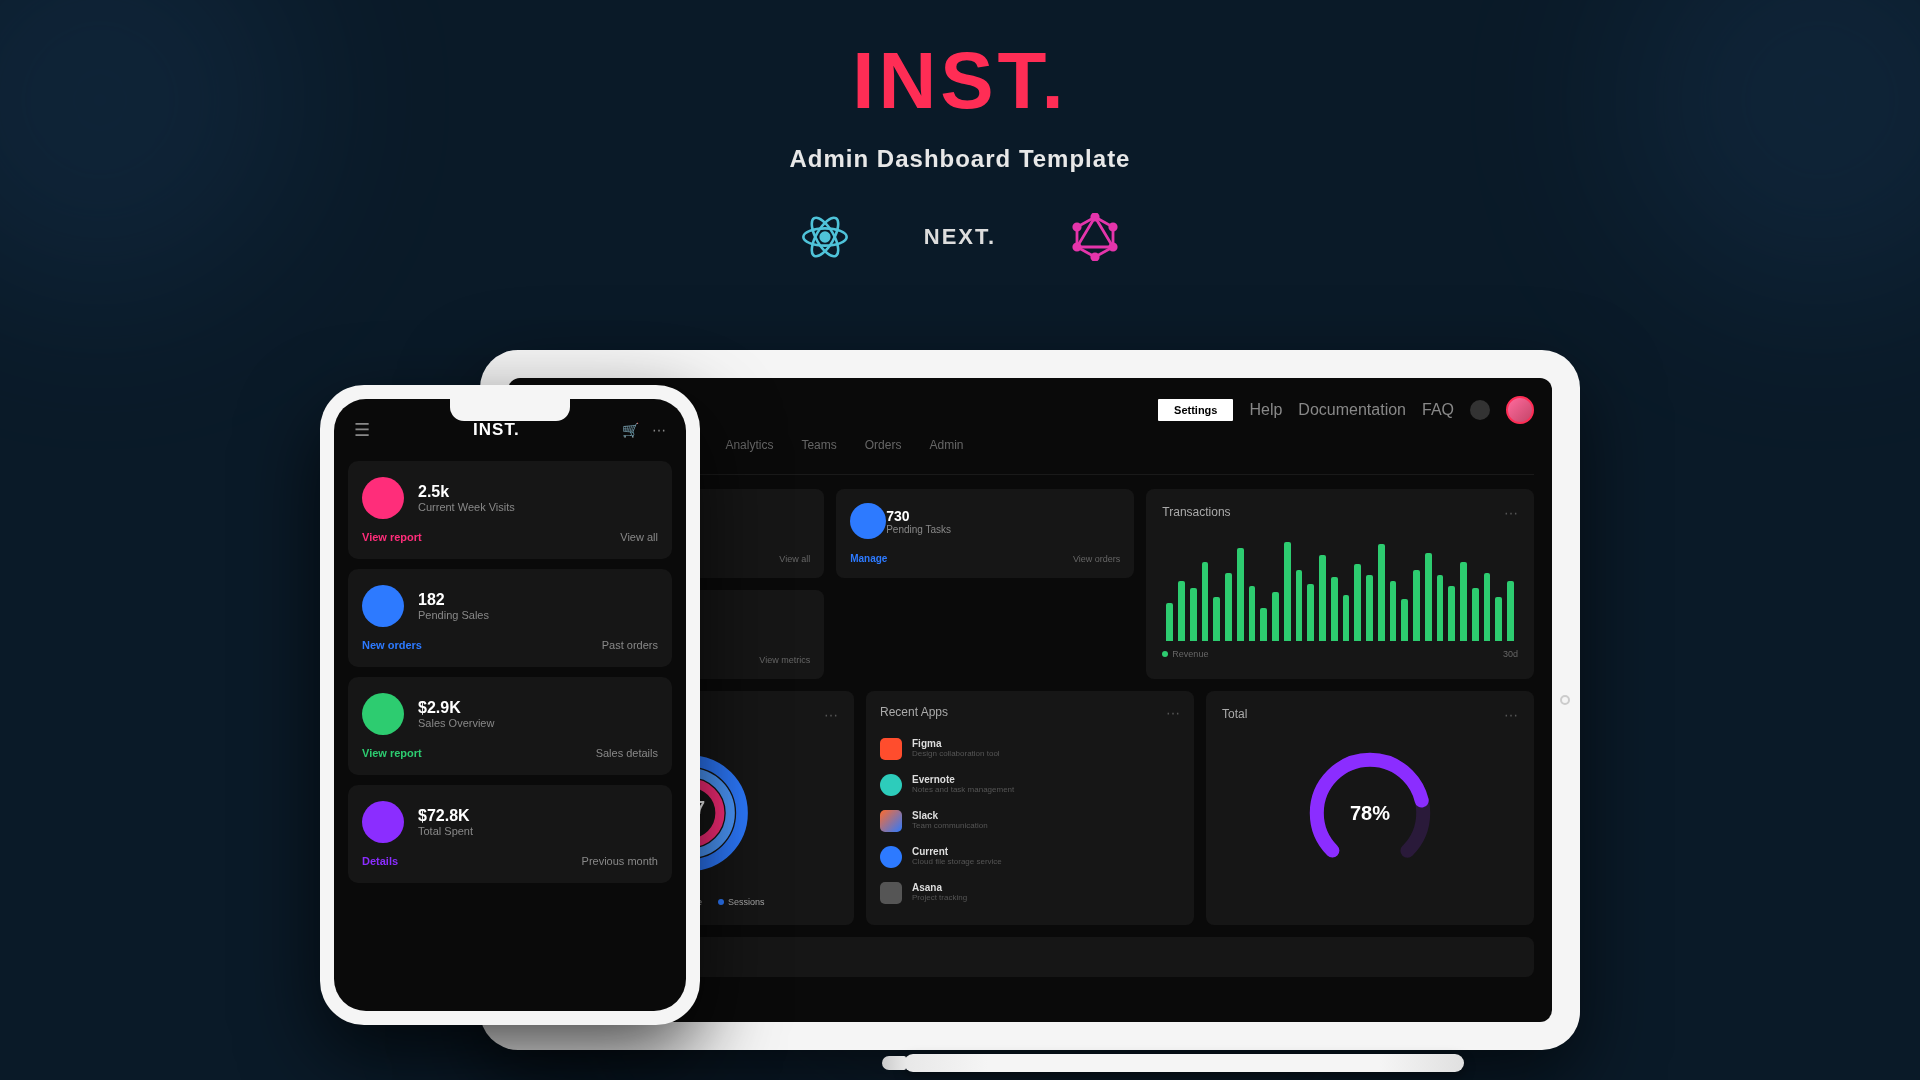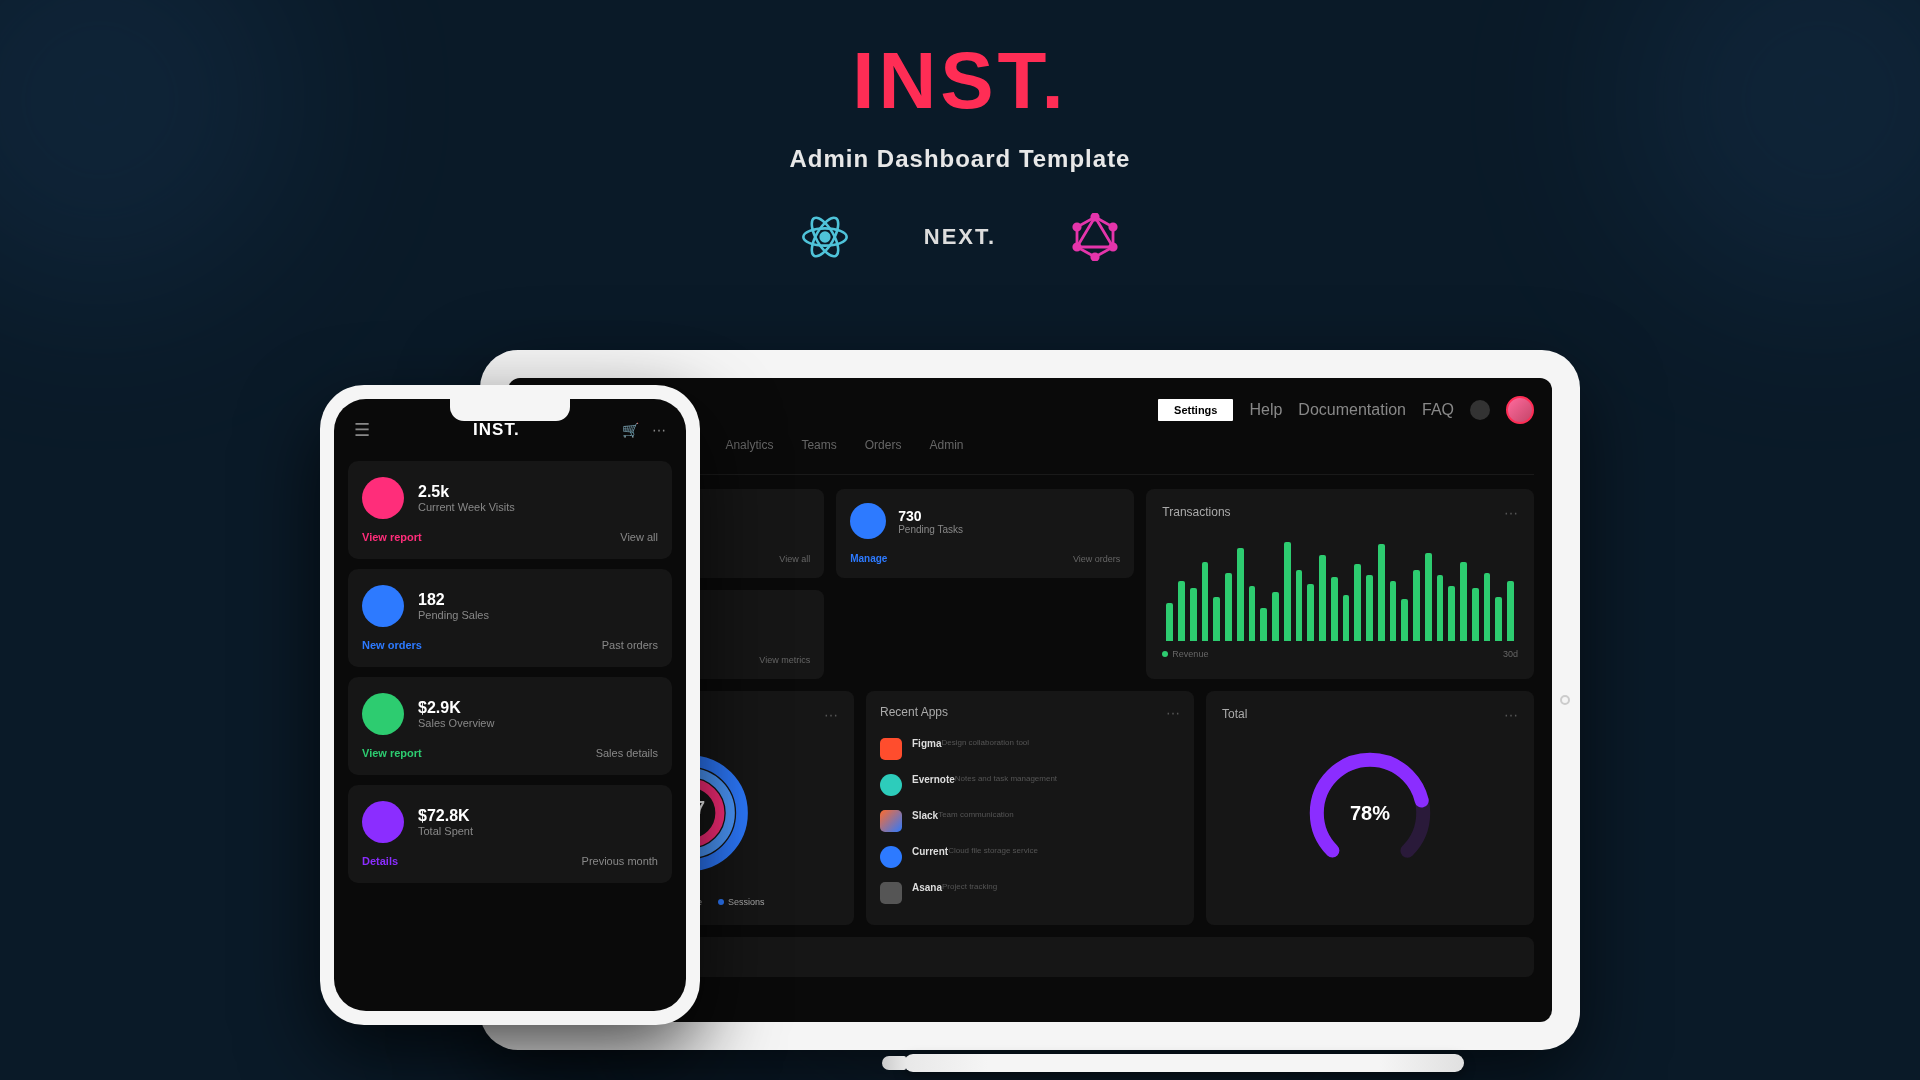--- a/index.html
+++ b/index.html
@@ -31,21 +31,21 @@
 
 .tab-nav{display:flex;gap:28px;padding:6px 0 14px;border-bottom:1px solid #1a1a1a}
 .nav-item{color:#666;font-size:12px;padding-bottom:6px}
 .nav-item.active{color:#fff;border-bottom:2px solid #fff}
 
 .tab-body{display:grid;grid-template-columns:1fr 1fr 1.3fr;gap:12px;padding-top:14px}
 .tab-col{display:flex;flex-direction:column;gap:12px}
 
 .card{background:#161616;border-radius:8px;padding:14px}
 .stat-card{display:flex;flex-direction:column;gap:8px}
-.stat-top{display:flex;align-items:center;gap:12px}
+.stat-top{display:flex;align-items:center;}
 .stat-icon{width:36px;height:36px;border-radius:50%;flex-shrink:0}
 .ic-pink{background:#ff2d7a}
 .ic-blue{background:#2d7aff}
 .ic-green{background:#2dcc70}
 .ic-purple{background:#8b2dff}
 .stat-txt{display:flex;flex-direction:column}
 .stat-val{color:#fff;font-size:14px;font-weight:700}
 .stat-lbl{color:#888;font-size:10px}
 .stat-btm{display:flex;justify-content:space-between;align-items:center;margin-top:6px}
 .stat-tag{font-size:10px;font-weight:600}
@@ -76,21 +76,21 @@
 .donut-legend{display:flex;gap:16px;justify-content:center;margin-top:4px;font-size:9px;color:#aaa}
 
 .list-card{padding:14px}
 .list-item{display:flex;align-items:flex-start;gap:10px;padding:7px 0}
 .list-ic{width:22px;height:22px;border-radius:5px;flex-shrink:0}
 .li-red{background:#ff4d2d}
 .li-teal{background:#2dccbb;border-radius:50%}
 .li-multi{background:linear-gradient(135deg,#ff6b2d,#2d7aff)}
 .li-blue{background:#2d7aff;border-radius:50%}
 .li-grey{background:#555}
-.list-txt{display:flex;flex-direction:row}
+.list-txt{display:flex;flex-direction:column}
 .list-ttl{color:#ddd;font-size:10px;font-weight:600}
 .list-sub{color:#555;font-size:8px}
 
 .gauge-card{padding:16px}
 .gauge-wrap{display:flex;justify-content:center;align-items:center;height:160px;position:relative}
 .gauge{width:140px;height:140px;position:relative}
 .gauge svg{transform:rotate(135deg)}
 .gauge-val{position:absolute;top:50%;left:50%;transform:translate(-50%,-50%);color:#fff;font-size:20px;font-weight:700}
 
 .row3{margin-top:12px}

